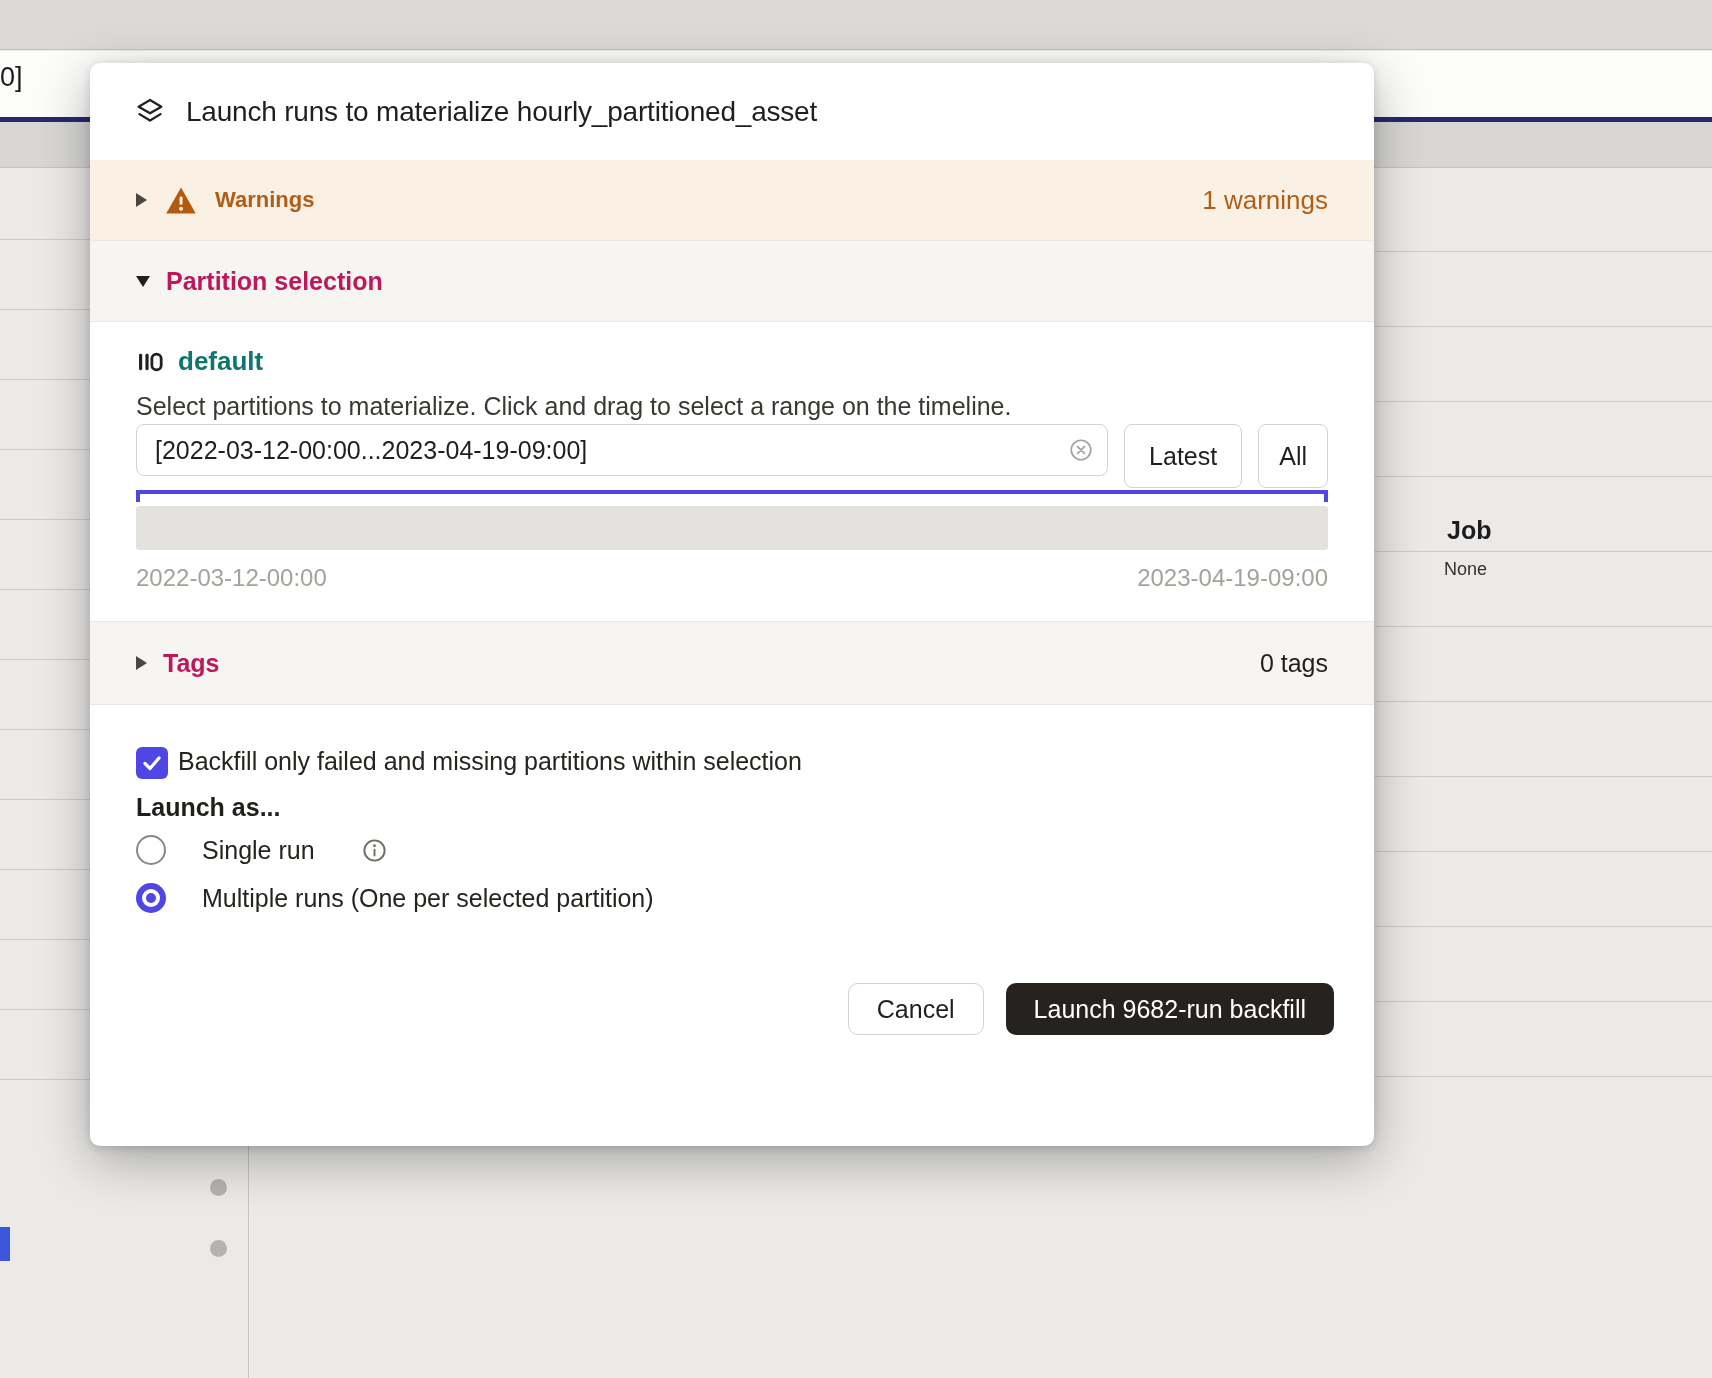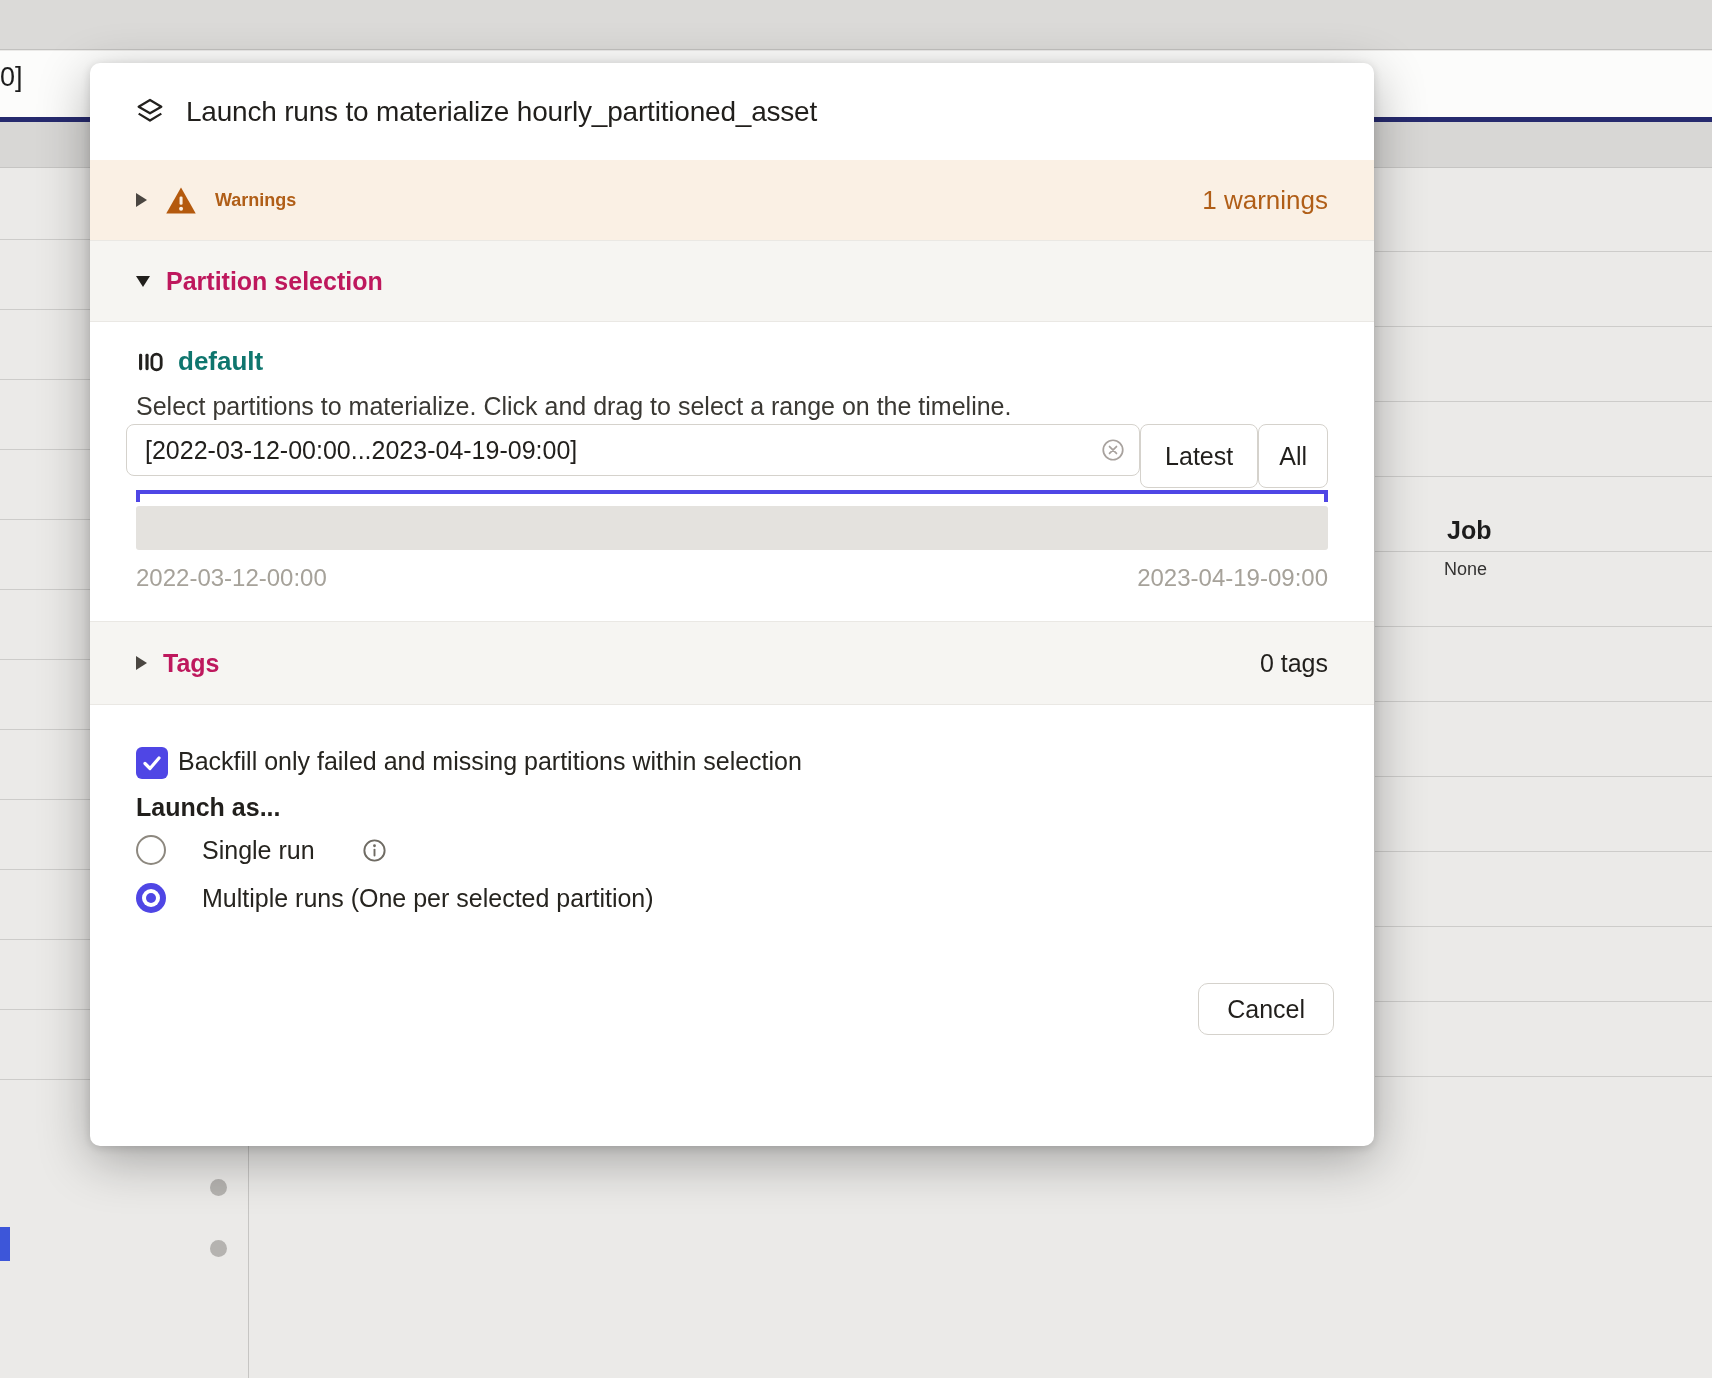--- a/index.html
+++ b/index.html
@@ -37,31 +37,31 @@
 
   .dlg-header { height:97px; display:flex; align-items:center; gap:20px; padding:0 44px; }
   .icon-wrap { display:flex; align-items:center; }
   .dlg-title { font-size:28px; font-weight:500; color:#211f1c; letter-spacing:-0.2px; }
 
   .warnings { height:80px; background:#faf0e4; cursor:pointer; }
   .chev-right { width:0; height:0; border-left:11px solid #4a4641; border-top:7px solid transparent; border-bottom:7px solid transparent; }
   .chev-down { width:0; height:0; border-top:11px solid #211f1c; border-left:7px solid transparent; border-right:7px solid transparent; }
   .warnings .chev-right { margin-right:18px; }
   .warn-icon { margin-right:18px; }
-  .warn-label { font-size:18px; font-weight:600; color:#b05e17; }
+  .warn-label { font-size:22px; font-weight:600; color:#b05e17; }
   .warn-count { margin-left:auto; font-size:26px; color:#b05e17; }
 
   .part-header { height:82px; background:#f6f5f2; border-top:1px solid #eae8e4; border-bottom:1px solid #eae8e4; gap:16px; cursor:pointer; }
   .sec-title { font-size:25px; font-weight:700; color:#be185d; }
 
   .part-content { height:299px; position:relative; background:#fff; }
   .default-row { position:absolute; left:46px; top:24px; display:flex; align-items:center; gap:14px; }
   .default-name { font-size:26px; font-weight:600; color:#0f766e; }
   .instructions { position:absolute; left:46px; top:70px; font-size:25px; color:#3a3833; }
-  .input-row { position:absolute; left:36px; right:46px; top:102px; display:flex; gap:0; }
+  .input-row { position:absolute; left:46px; right:46px; top:102px; display:flex; gap:16px; }
   .input-wrap { position:relative; flex:1; }
   .range-input { width:100%; height:52px; border:1px solid #d5d2cc; border-radius:8px; padding:0 58px 0 18px;
     font-size:25px; font-family:inherit; color:#211f1c; background:#fff; outline:none; }
   .clear-btn { position:absolute; right:14px; top:13px; width:26px; height:26px; border:none; background:none; padding:0; cursor:pointer; display:flex; }
   .btn-outline { height:64px; border:1px solid #d5d2cc; border-radius:8px; background:#fff; font-size:25px; font-family:inherit; color:#211f1c; cursor:pointer; }
   .btn-latest { padding:0 24px; }
   .btn-all { padding:0 20px; }
   .range-bracket { position:absolute; left:46px; right:46px; top:168px; height:12px;
     border-top:4px solid #4f46e5; border-left:4px solid #4f46e5; border-right:4px solid #4f46e5; }
   .health-bar { position:absolute; left:46px; right:46px; top:184px; height:44px; background:#e4e2de; border-radius:3px; cursor:pointer; }
@@ -216,16 +216,17 @@
           <span class="radio-inner">
             <span class="radio-dot"></span>
           </span>
         </span>
         <span class="radio-label">Multiple runs (One per selected partition)</span>
       </div>
     </div>
 
     <div class="dlg-footer">
       <button class="btn-cancel">Cancel</button>
+      <button class="btn-launch">Launch 9682-run backfill</button>
     </div>
 
   </div>
 </div>
 
 </body></html>

